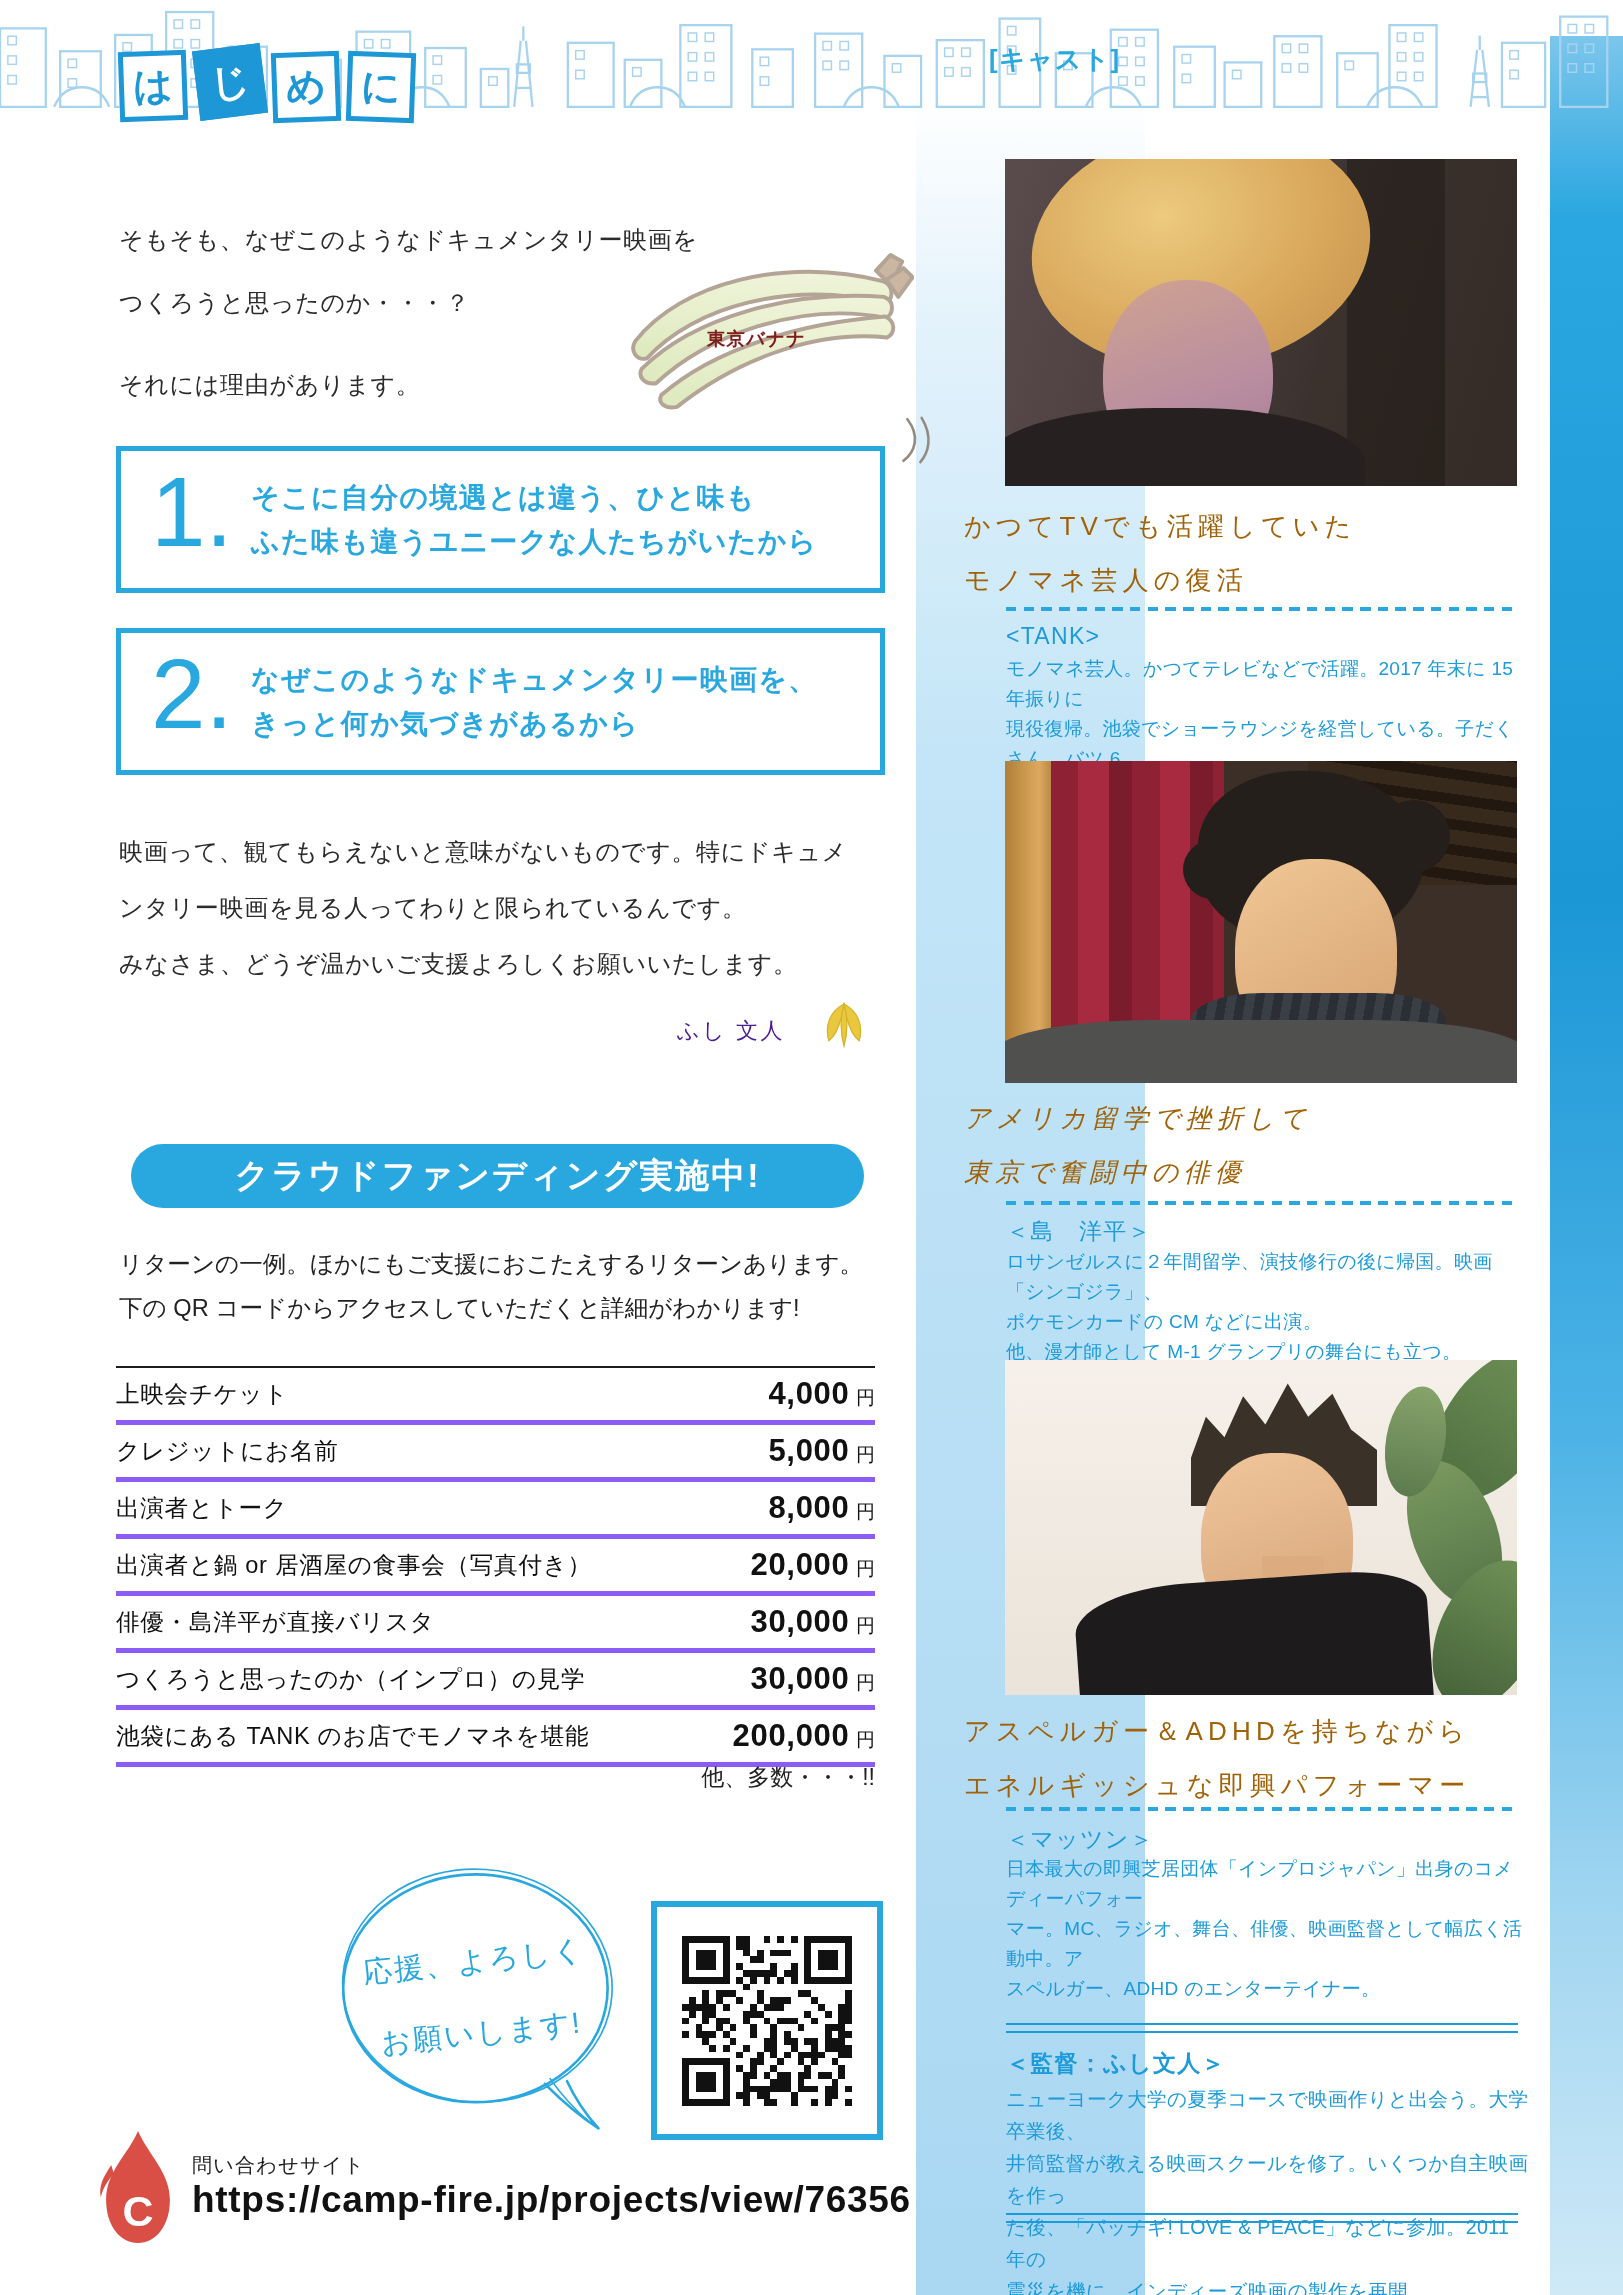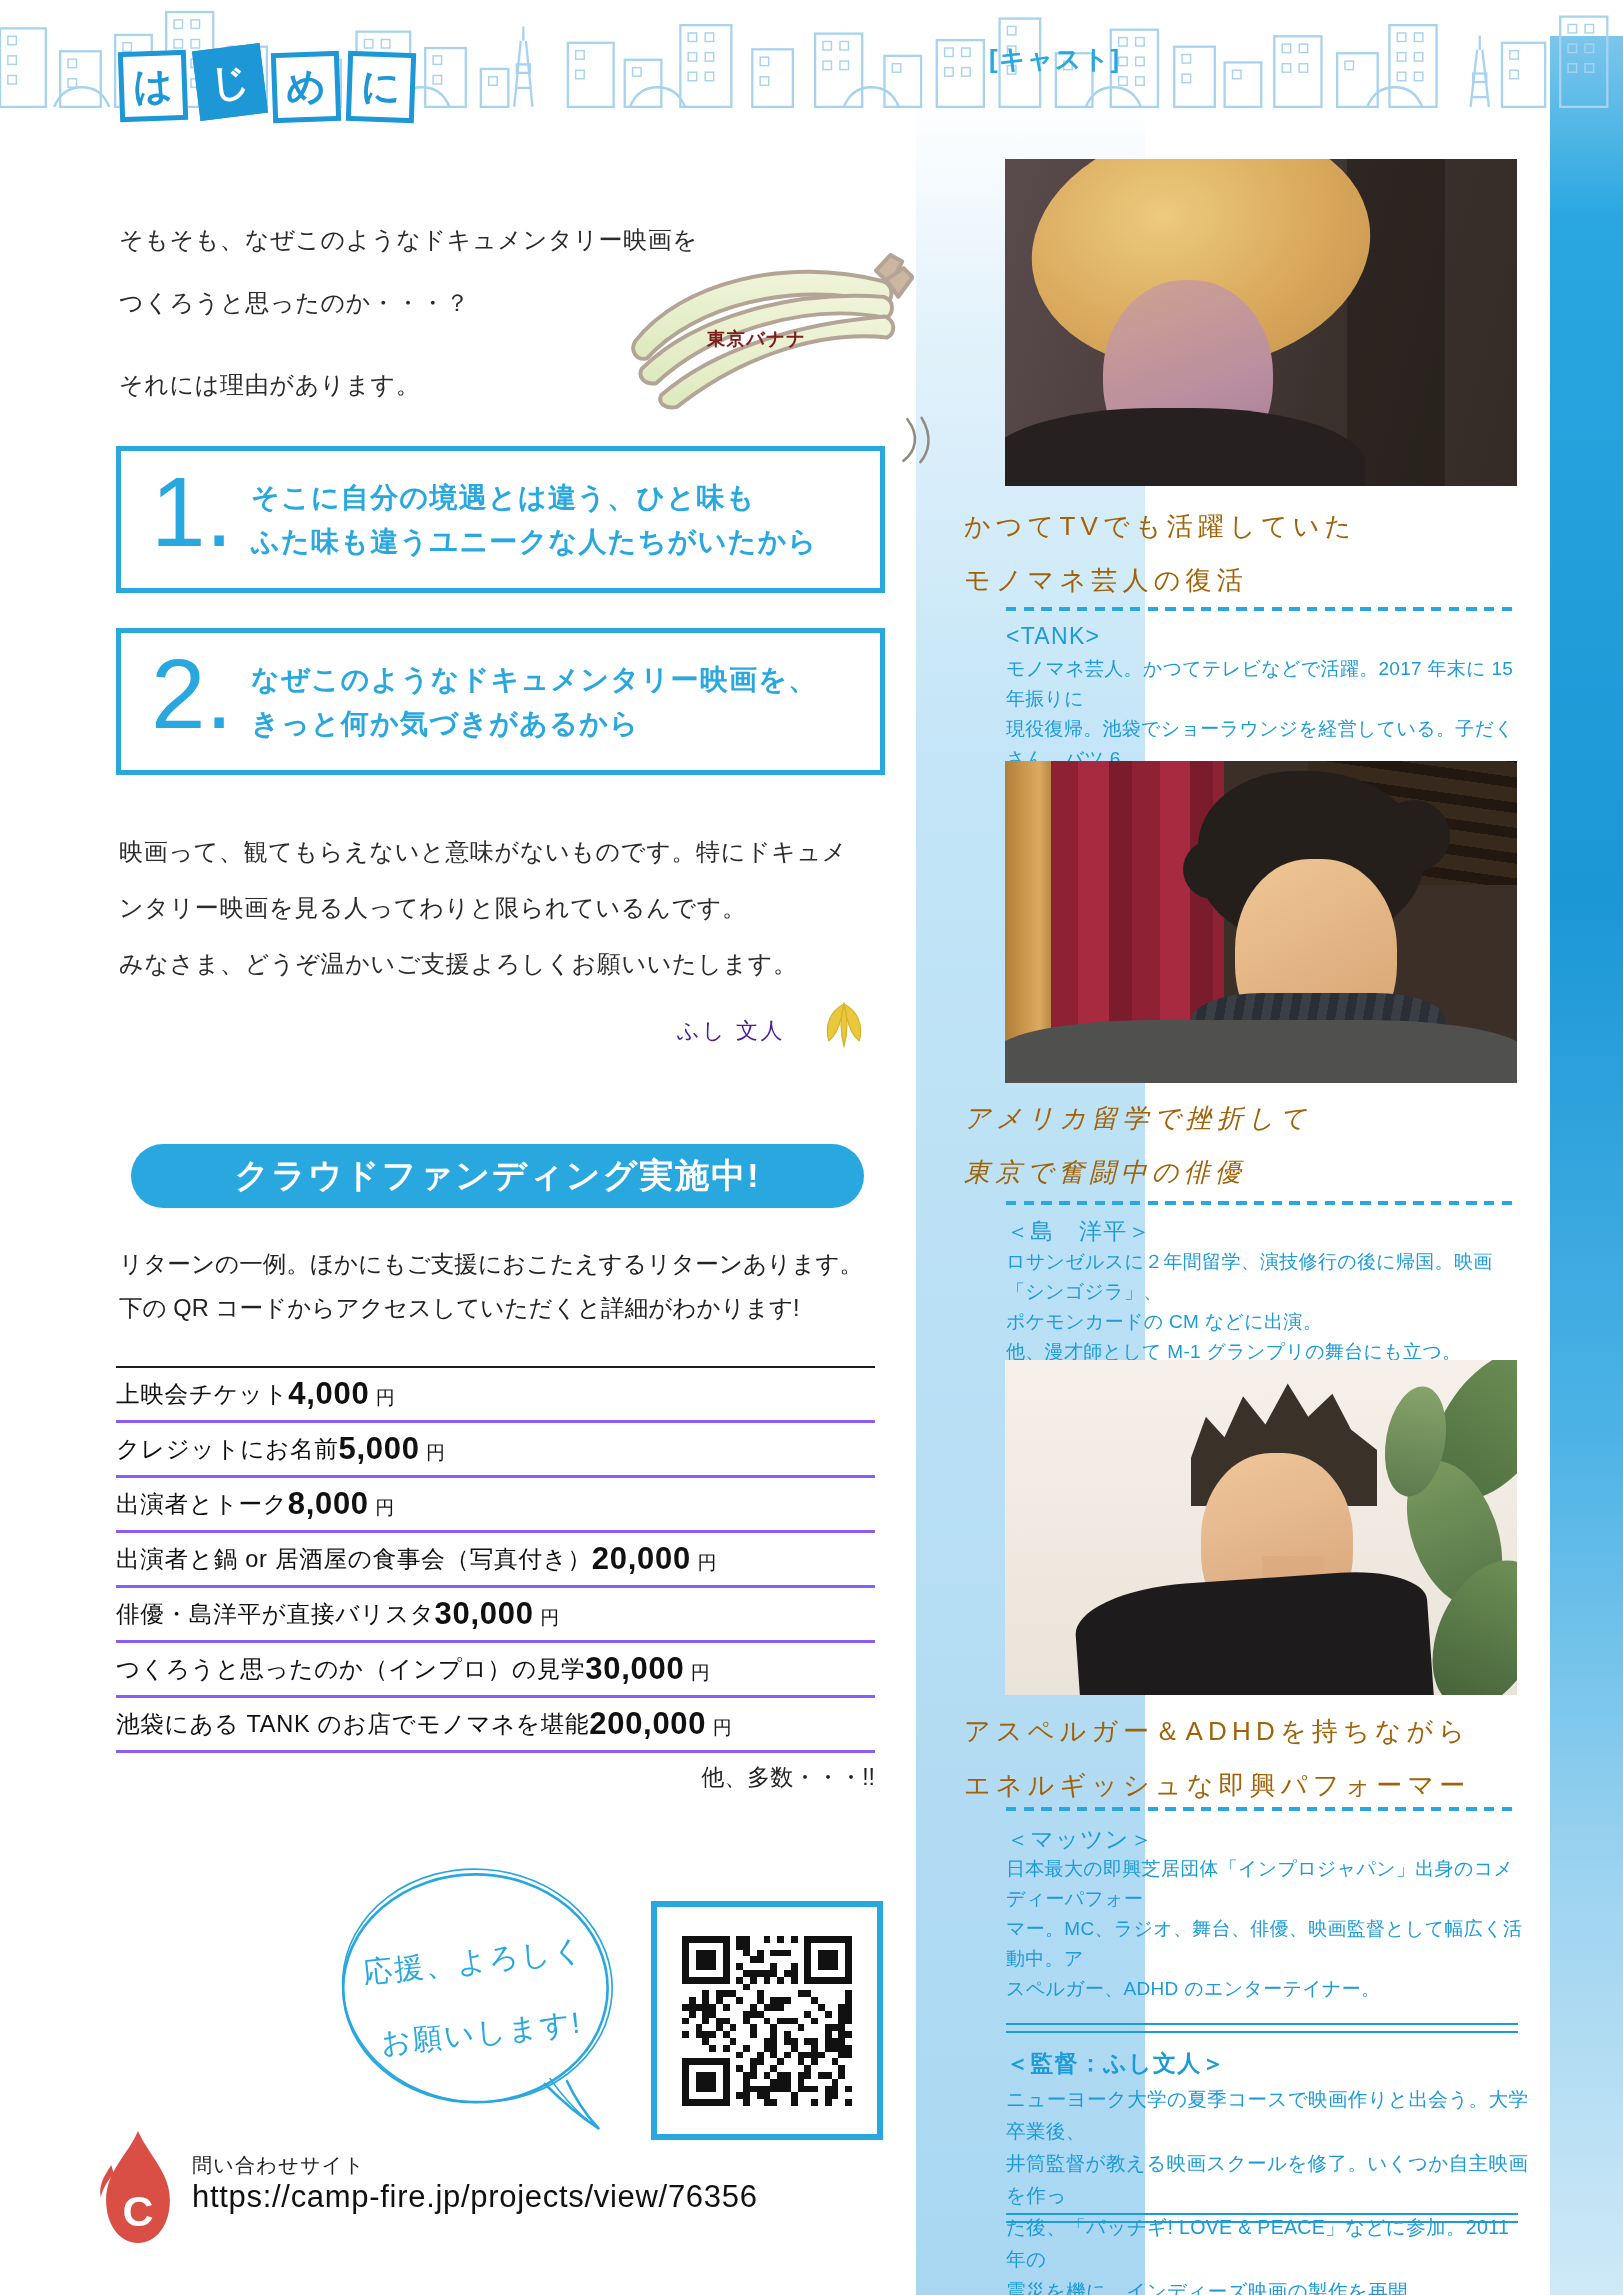--- a/index.html
+++ b/index.html
@@ -22,34 +22,34 @@
   .body-text{font-size:24px;line-height:63px;color:#2b2b2b;letter-spacing:0.7px;}
   .reason-box{position:absolute;left:116px;width:759px;height:137px;border:5.2px solid #29a7df;background:#fff;}
   .reason-number{position:absolute;left:30px;top:5.2px;font-size:98px;font-weight:100;color:#29a7df;}
   .reason-text{position:absolute;left:130px;top:25px;font-size:28px;font-weight:bold;color:#29a7df;line-height:44px;letter-spacing:1.3px;}
   .signature{font-size:22px;color:#4c1d95;letter-spacing:2.6px;}
   .cf-banner{position:absolute;left:131px;top:1144px;width:733px;height:64px;background:#29a7df;border-radius:34px;
     display:flex;align-items:center;justify-content:center;color:#fff;font-size:34px;font-weight:bold;letter-spacing:2px;}
   .cf-desc{font-size:23.6px;line-height:44px;color:#222;}
   
   .rtable{position:absolute;left:116px;top:1366px;width:759px;}
-  .rrow{display:flex;align-items:center;height:52px;border-bottom:3px solid #8b5cf6;}
+  .rrow{display:flex;align-items:center;justify-content:space-between;height:52px;border-bottom:5px solid #8b5cf6;}
   .rrow:first-child{border-top:2px solid #1c1c1c;}
   .rlabel{font-size:23.6px;color:#111;letter-spacing:0.7px;}
   .rprice{display:flex;align-items:baseline;}
   .rprice .num{font-size:31px;font-weight:bold;color:#111;letter-spacing:0.7px;}
   .rprice .unit{font-size:19px;color:#111;margin-left:6.5px;}
   .more-line{position:absolute;left:116px;top:1762px;width:759px;text-align:right;font-size:23px;color:#222;}
   
   .bubble-text{position:absolute;left:350px;top:1925px;width:255px;text-align:center;
     font-size:29.4px;color:#29a7df;line-height:72px;transform:rotate(-6deg);letter-spacing:2px;}
   .qr-box{position:absolute;left:651px;top:1901px;width:232px;height:239px;border:6.5px solid #29a7df;background:#fff;
     box-sizing:border-box;display:flex;align-items:center;justify-content:center;}
   .contact-label{position:absolute;left:192px;top:2152px;font-size:20px;color:#222;letter-spacing:1.3px;}
-  .contact-url{position:absolute;left:192px;top:2179px;font-size:31px;font-weight:normal;color:#111;letter-spacing:0.7px;}
+  .contact-url{position:absolute;left:192px;top:2179px;font-size:37px;font-weight:bold;color:#111;letter-spacing:0.7px;}
   
   .photo{position:absolute;left:1005px;width:512px;overflow:hidden;}
   .caption{position:absolute;left:964px;width:523px;font-size:26px;color:#a16207;line-height:54px;letter-spacing:5.2px;}
   .dash-rule{position:absolute;left:1006px;width:512px;height:3.9px;
     background:repeating-linear-gradient(90deg,#29a7df 0 10.5px,transparent 10.5px 17.7px);}
   .cast-name{position:absolute;left:1006px;font-size:23px;color:#1d9ad8;letter-spacing:1.3px;}
   .cast-bio{position:absolute;left:1006px;width:523px;font-size:19px;color:#1d9ad8;line-height:30px;letter-spacing:0.3px;}
   .dbl-rule{position:absolute;left:1006px;width:512px;height:5.9px;border-top:2.6px solid #1d9ad8;border-bottom:2.6px solid #1d9ad8;}
   
   .p-part{position:absolute;}

